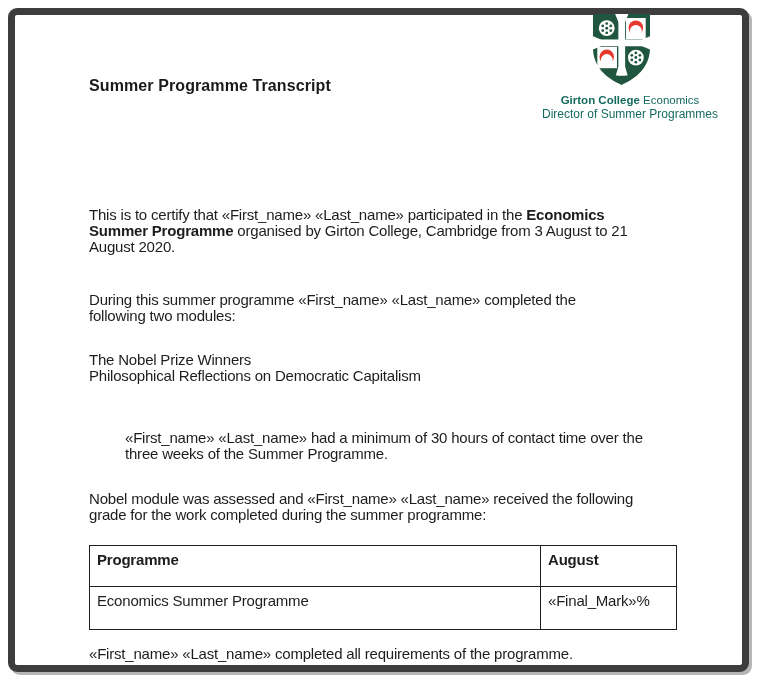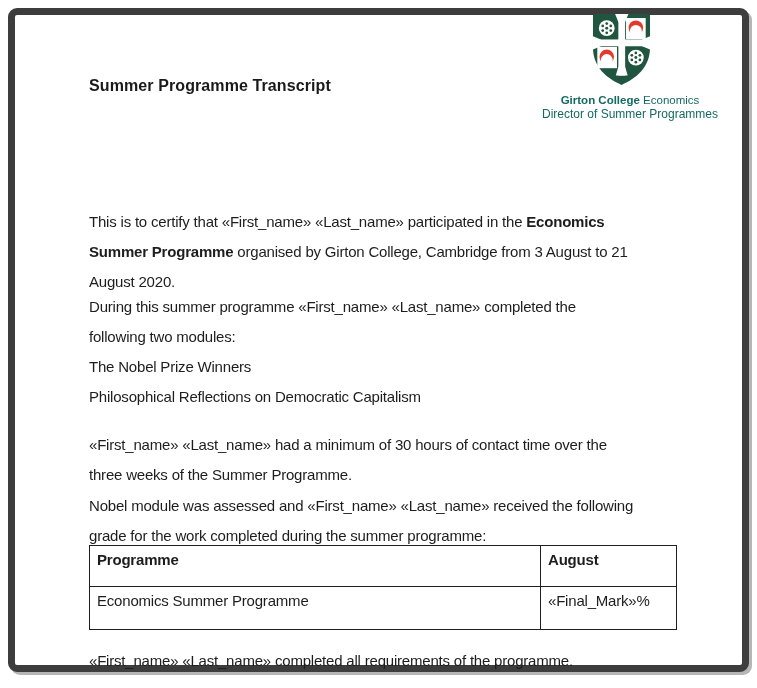--- a/index.html
+++ b/index.html
@@ -50,29 +50,29 @@
   }
   .logo-line1{font-size:11.5px;}
   .logo-line1 .b{font-weight:700;}
   .logo-line2{font-size:12px;margin-top:1px;}
   .para{
     position:absolute;
     left:89px;
     width:625px;
     font-size:15px;
     letter-spacing:-0.2px;
-    line-height:30px;
+    line-height:16px;
     white-space:pre-line;
     color:var(--ink);
   }
   .para .b{font-weight:700;}
   .p-certify{top:207px;}
   .p-during{top:292px;}
   .p-modules{top:352px;}
-  .p-contact{top:430px;}
+  .p-contact{top:430px;margin-left:36px;}
   .p-assessed{top:491px;}
   .p-completed{top:646px;}
   table.grades{
     position:absolute;
     left:89px;top:545px;
     width:557px;
     border-collapse:collapse;
     table-layout:fixed;
     font-size:15px;
     letter-spacing:-0.2px;

